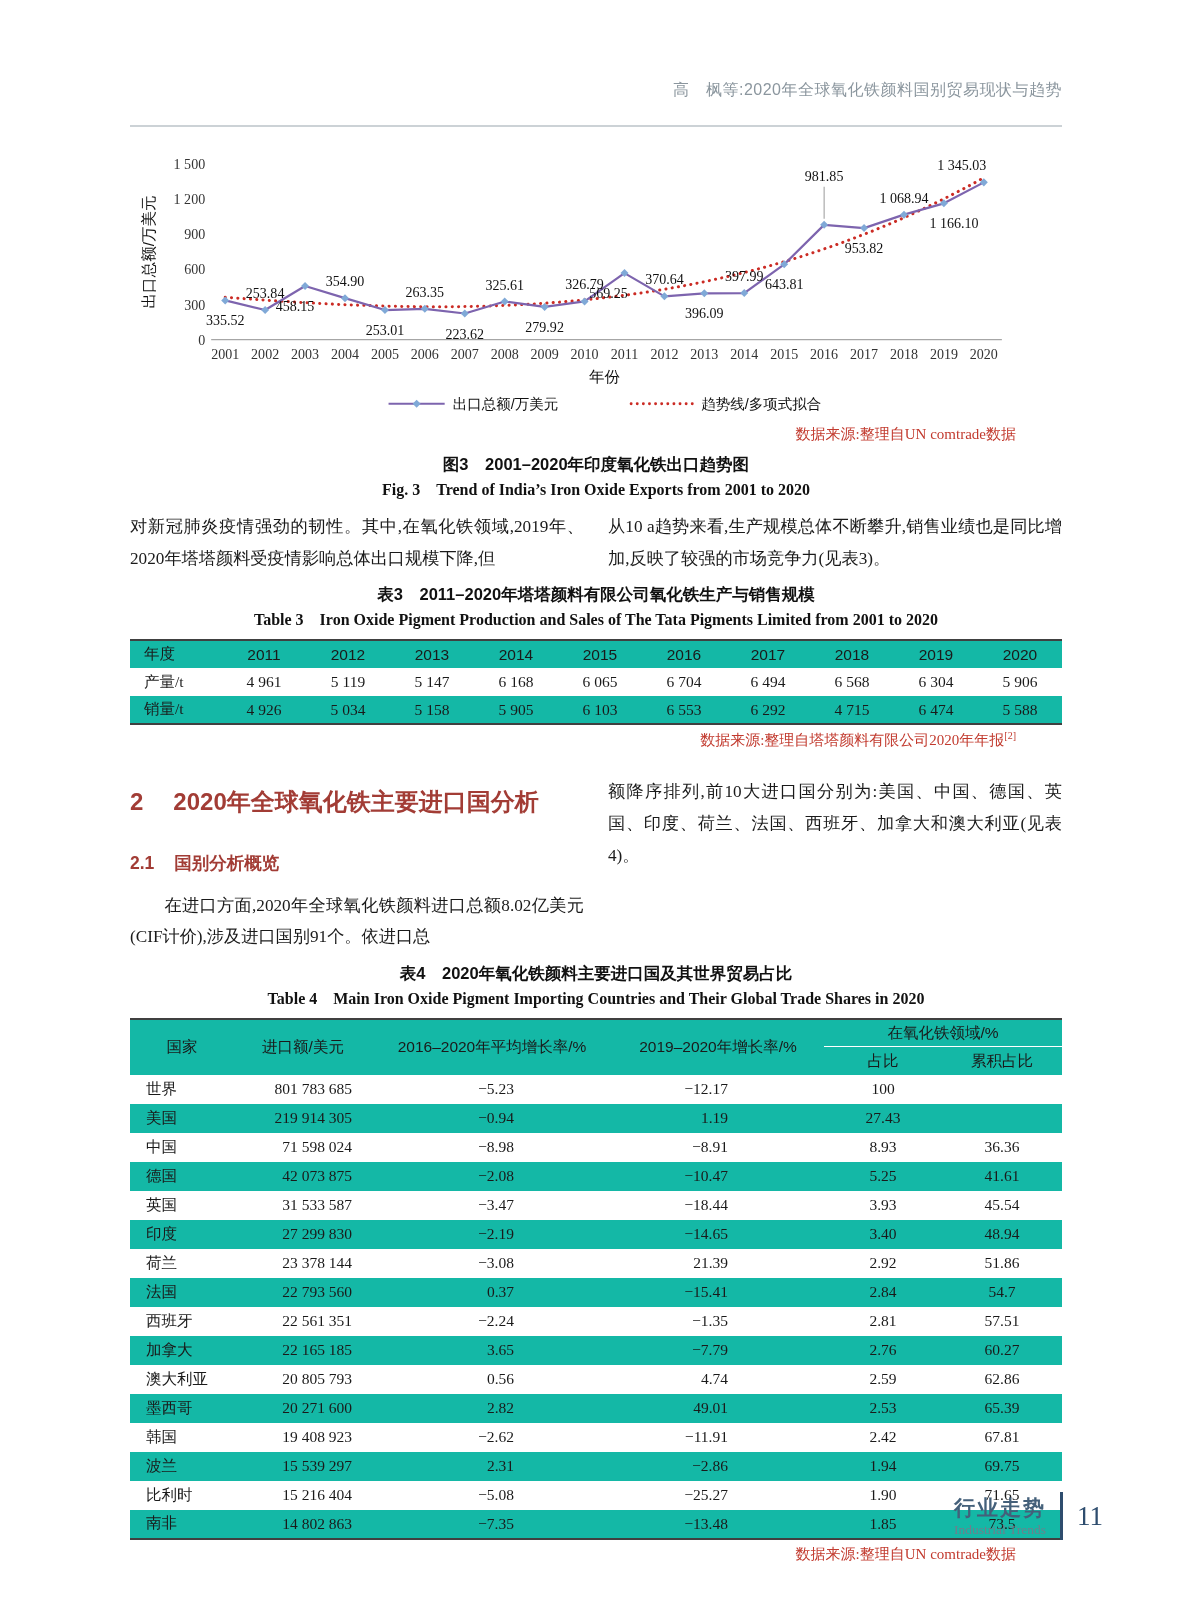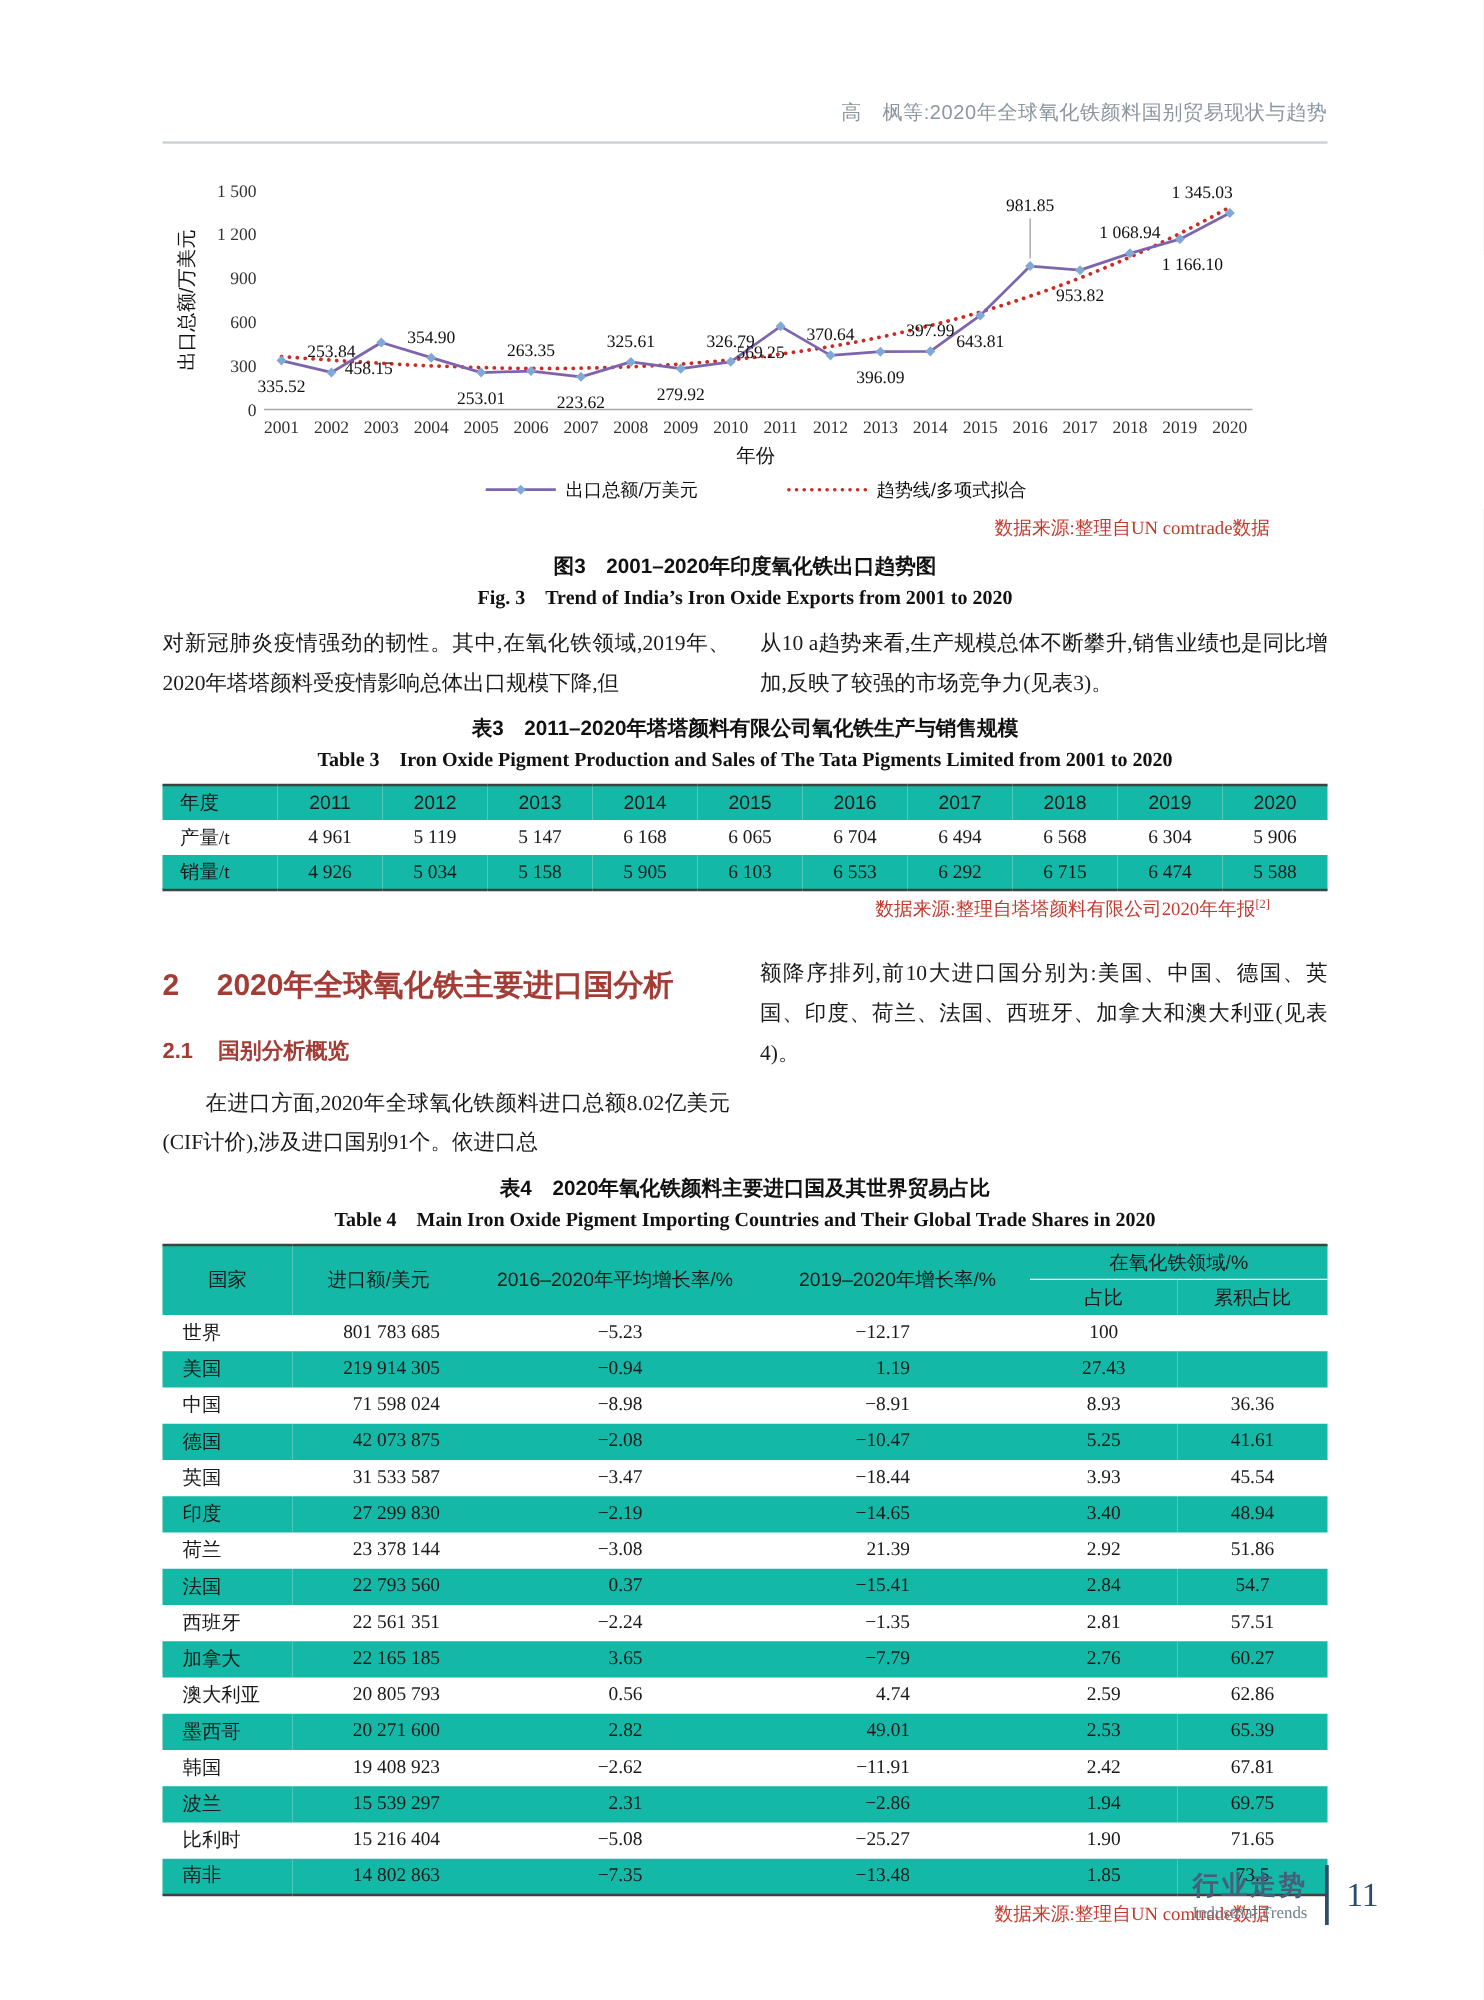--- a/index.html
+++ b/index.html
@@ -5,21 +5,21 @@
   * { box-sizing: border-box; margin: 0; padding: 0; }
   html,body { background:#e8e8e8; }
   .page {
     position: relative; width: 1187px; height: 1600px; background: #ffffff;
     margin: 0 auto; overflow: hidden; color:#1a1a1a;
     font-family: "Liberation Serif", serif;
   }
   .content { position:absolute; left:130px; top:0; width:932px; }
 
   .running-head {
-    padding-top: 80px; padding-bottom: 12px; text-align: right;
+    padding-top: 80px; padding-bottom: 24px; text-align: right;
     font-family: "Liberation Sans", sans-serif; font-size: 16px; color: #8b969e;
     border-bottom: 2px solid #ccd2d6; letter-spacing: .5px;
   }
 
   figure { margin-top: 12px; }
   .chart svg { display:block; }
   .tick   { font: 14px "Liberation Serif", serif; fill:#333; }
   .axtitle{ font: 15.5px "Liberation Sans", sans-serif; fill:#111; }
   .dlabel { font: 14px "Liberation Serif", serif; fill:#111; }
   .legtext{ font: 14.5px "Liberation Sans", sans-serif; fill:#111; }
@@ -52,21 +52,21 @@
   .t4 .group { border-bottom:1.5px solid #ffffff; }
   .c-country { text-align:left; padding-left:16px; }
   .c-import  { text-align:right; padding-right:20px; }
   .c-avg     { text-align:right; padding-right:98px; }
   .c-yoy     { text-align:right; padding-right:96px; }
   .c-share, .c-cum { text-align:center; }
 
   .section-block { margin-top:16px; }
   h2.sec { font-family:"Liberation Sans",sans-serif; font-weight:bold; font-size:24px; color:#a23c35; margin-top:14px; }
   h2.sec .secnum { margin-right:30px; }
-  h3.subsec { font-family:"Liberation Sans",sans-serif; font-weight:bold; font-size:17.5px; color:#a23c35; margin-top:13px; }
+  h3.subsec { font-family:"Liberation Sans",sans-serif; font-weight:bold; font-size:17.5px; color:#a23c35; margin-top:23px; }
   h3.subsec .subnum { margin-right:20px; }
   .section-block p { margin-top:10px; }
   .indent { text-indent:2em; }
 
   .footer {
     position:absolute; top:1492px; left:0; width:100%;
     display:flex; justify-content:flex-end; align-items:center;
     gap:14px; padding-right:84px;
   }
   .f-cn { font-family:"Liberation Sans",sans-serif; font-weight:bold; font-size:21px; color:#44607a; letter-spacing:2px; text-align:center; }
@@ -232,21 +232,21 @@
           </tr>
           <tr class="pink">
             <td class="lbl">销量/t</td>
             <td>4 926</td>
             <td>5 034</td>
             <td>5 158</td>
             <td>5 905</td>
             <td>6 103</td>
             <td>6 553</td>
             <td>6 292</td>
-            <td>6 715</td>
+            <td>4 715</td>
             <td>6 474</td>
             <td>5 588</td>
           </tr>
         </tbody>
     </table>
     <div class="src">
       <span>数据来源:整理自塔塔颜料有限公司2020年年报</span><sup>[2]</sup>
     </div>
 
     <div class="twocol section-block">

